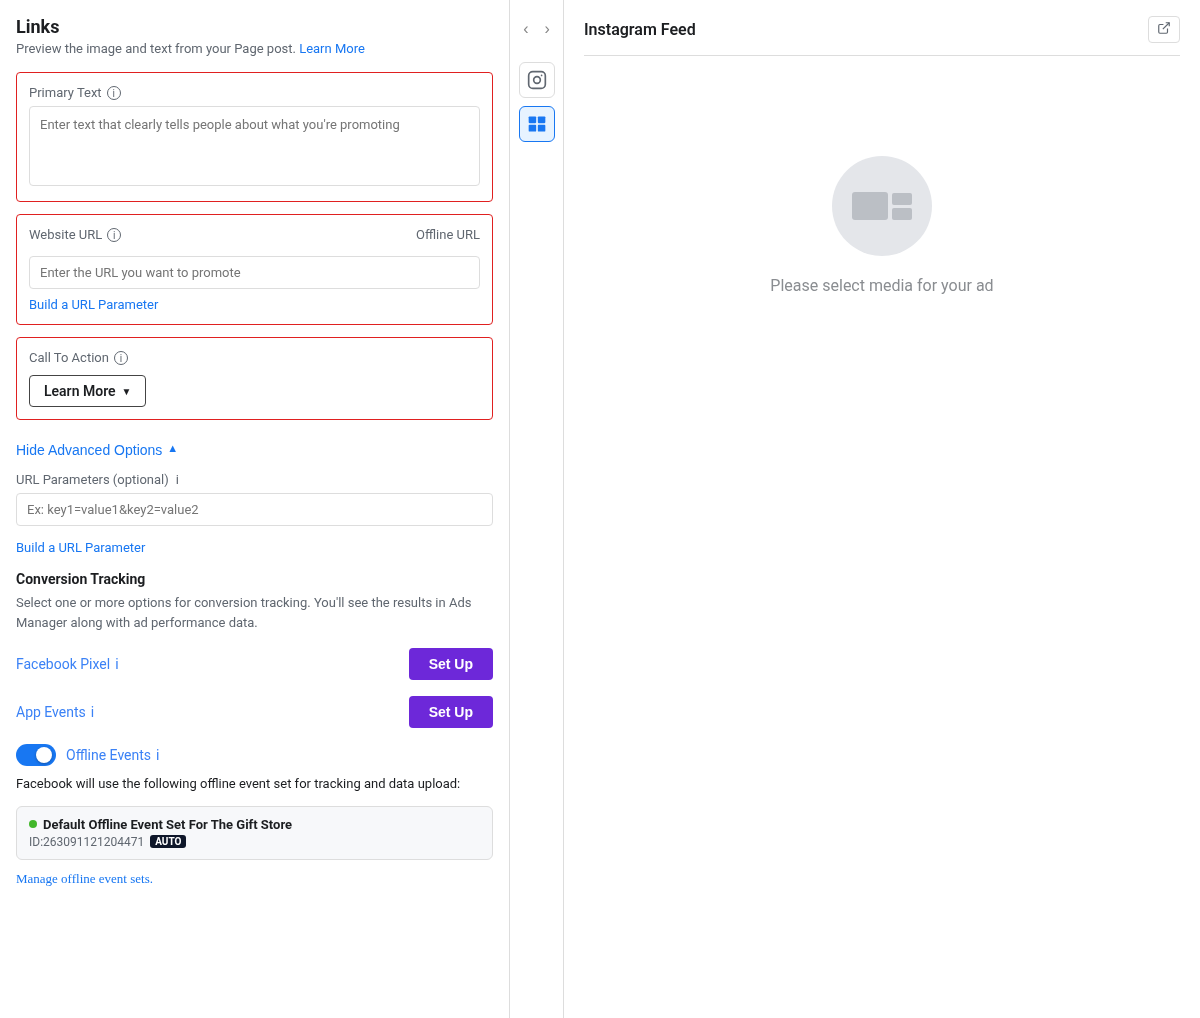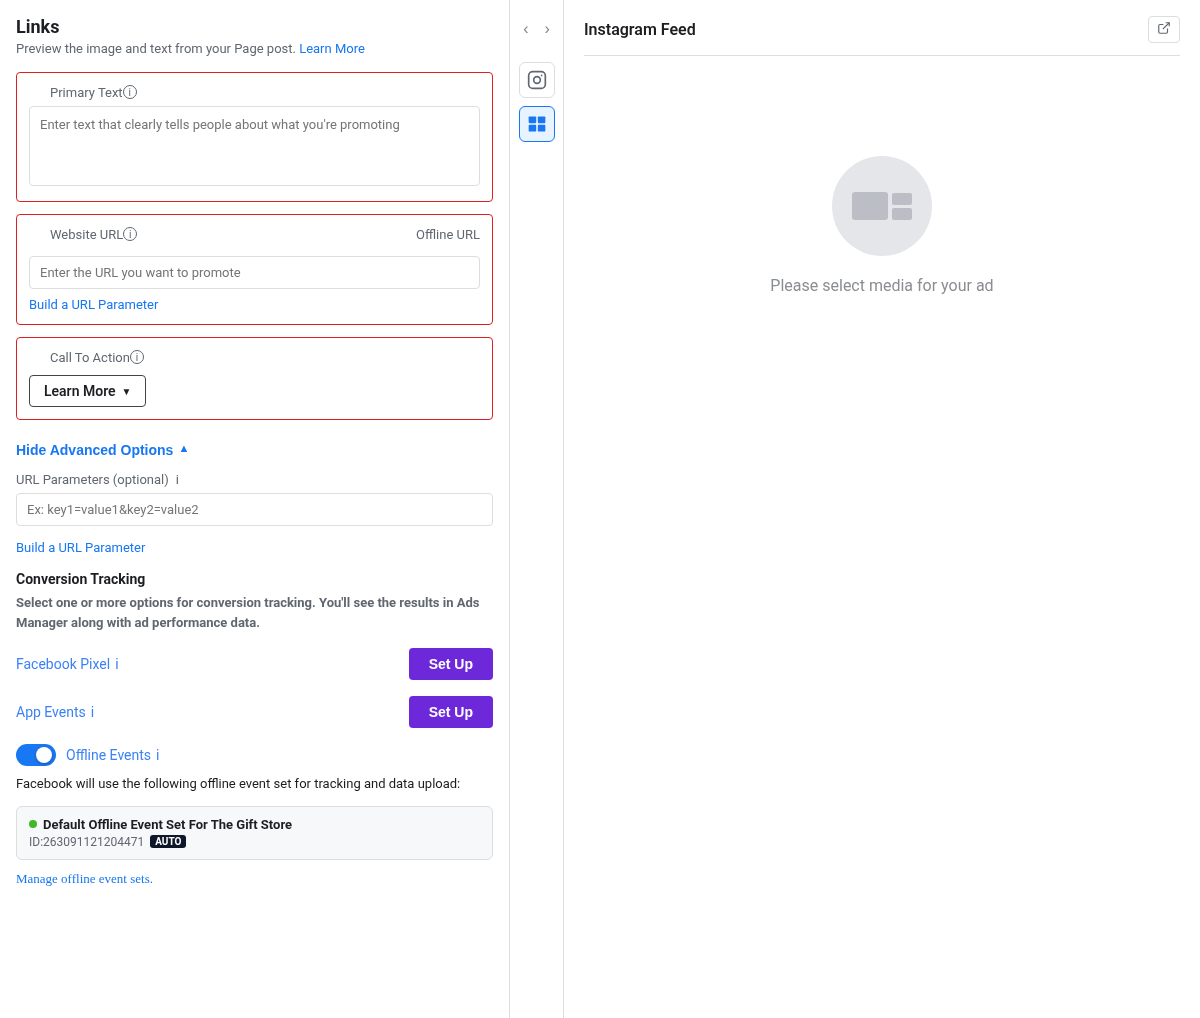--- a/index.html
+++ b/index.html
@@ -46,22 +46,22 @@
       padding: 12px;
       margin-bottom: 12px;
       background: #fff;
     }
 
     .field-label {
       font-size: 13px;
       color: #606770;
       margin-bottom: 6px;
       display: flex;
-      align-items: flex-start;
-      margin-left: 21px;
+      align-items: flex-end;
+      gap: 5px;
     }
 
     .field-label .info-icon {
       width: 14px;
       height: 14px;
       border-radius: 50%;
       border: 1.5px solid #606770;
       display: inline-flex;
       align-items: center;
       justify-content: center;
@@ -131,21 +131,21 @@
     }
 
     .cta-dropdown .arrow {
       font-size: 10px;
     }
 
     
     .hide-advanced-btn {
       color: #1877f2;
       font-size: 14px;
-      font-weight: 700;
+      font-weight: 400;
       cursor: pointer;
       display: flex;
       align-items: flex-start;
       gap: 5px;
       background: none;
       border: none;
       padding: 10px 0 14px 0;
     }
 
     .hide-advanced-btn .chevron {
@@ -179,21 +179,20 @@
       font-weight: bold;
       color: #1c1e21;
       margin: 16px 0 6px 0;
     }
 
     .conversion-desc {
       font-size: 13px;
       color: #606770;
       line-height: 1.5;
       margin-bottom: 16px;
-      font-weight: bold;
     }
 
     .tracking-row {
       display: flex;
       align-items: center;
       justify-content: space-between;
       margin-bottom: 16px;
     }
 
     .tracking-label {

